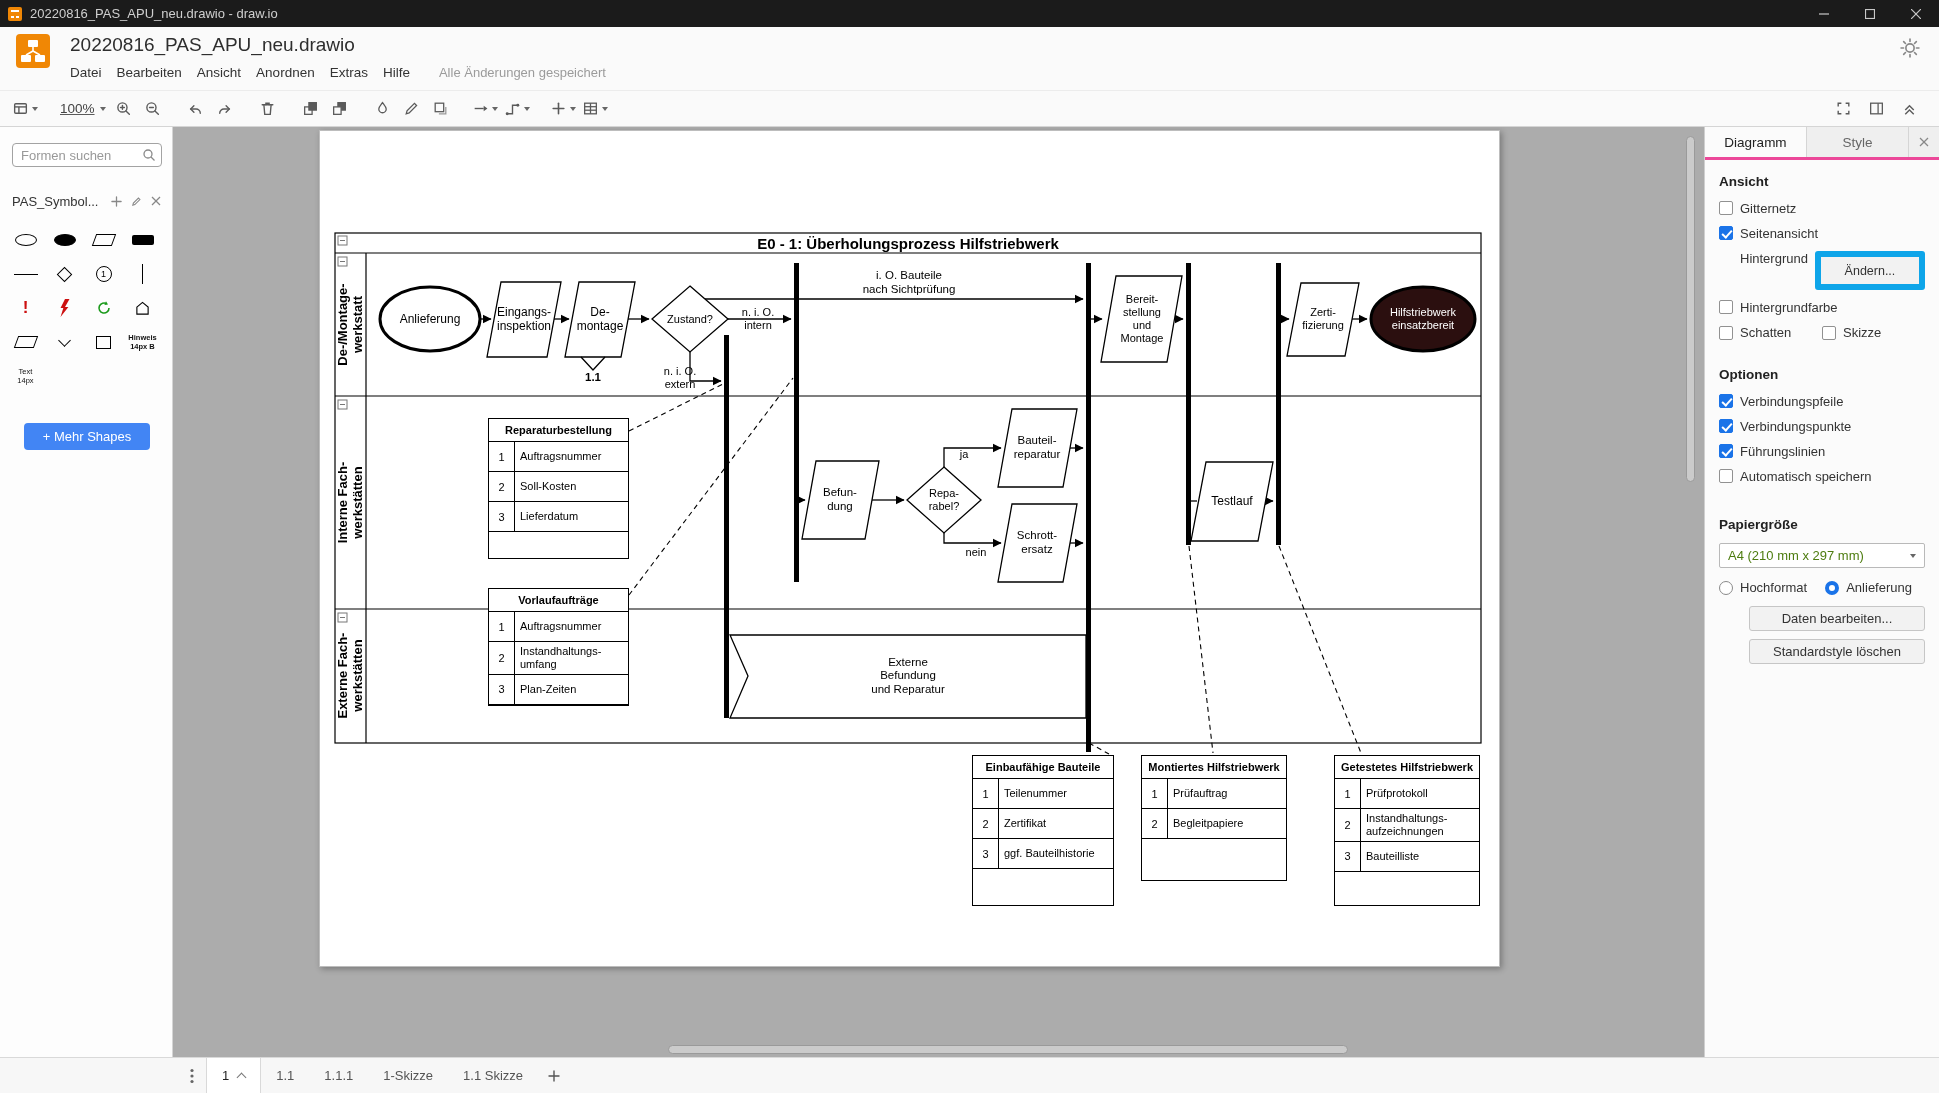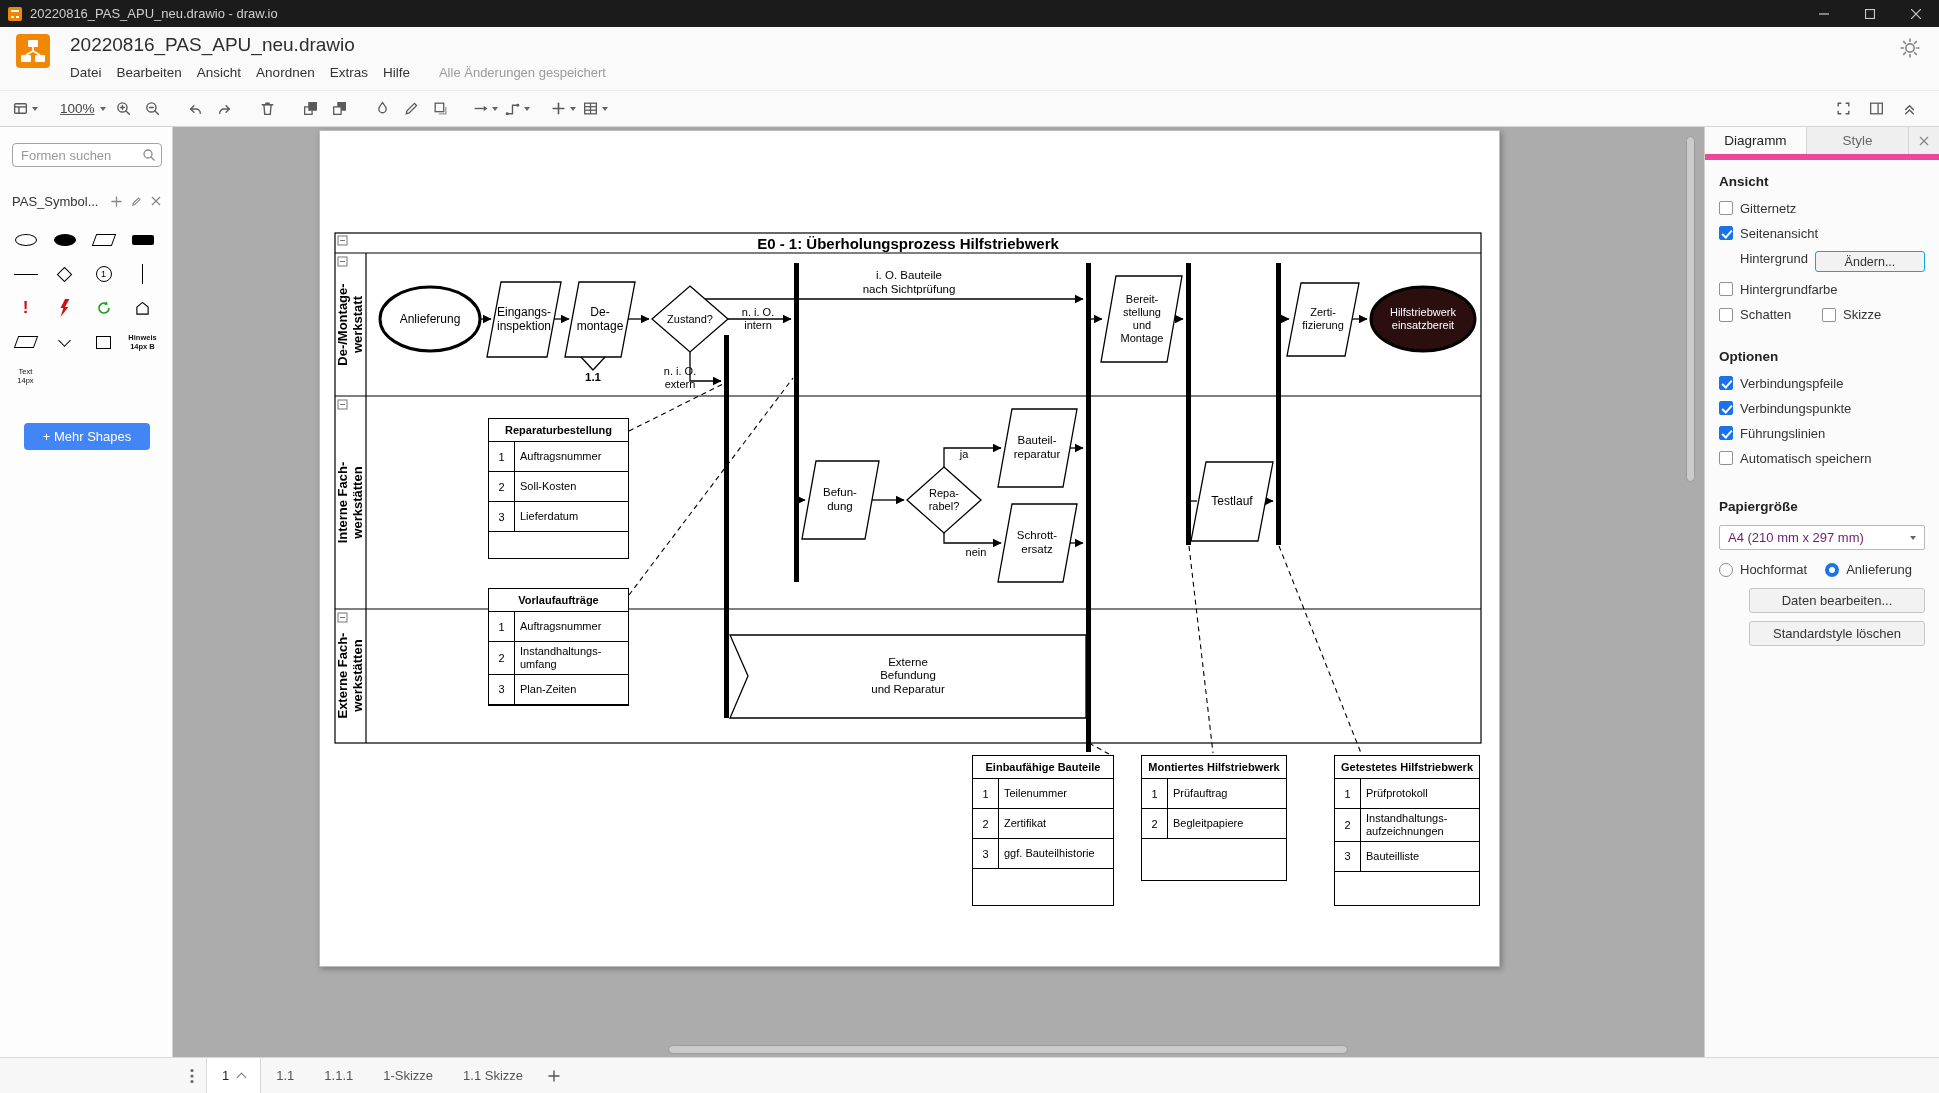--- a/index.html
+++ b/index.html
@@ -74,35 +74,35 @@
   .dtable .tt{font-weight:bold;text-align:center;padding:5px 2px;border-bottom:1px solid #000;flex:none;}
   .dtable .trw{display:flex;align-items:stretch;border-bottom:1px solid #000;min-height:30px;flex:none;}
   .dtable .tn{width:26px;flex:none;display:flex;align-items:center;justify-content:center;border-right:1px solid #000;}
   .dtable .tv{flex:1;display:flex;align-items:center;padding:3px 5px;white-space:pre-line;line-height:1.18;}
   .dtable .tfill{flex:1;}
   .hscroll{position:absolute;left:495px;top:918px;width:680px;height:9px;background:#cbcbcb;border:1px solid #9a9a9a;border-radius:5px;}
   .vscroll{position:absolute;left:1513px;top:9px;width:9px;height:346px;background:#cbcbcb;border:1px solid #9a9a9a;border-radius:5px;}
 
   
   .format{width:235px;background:#fbfbfb;border-left:1px solid #cfcfcf;flex:none;display:flex;flex-direction:column;}
-  .fp-tabs{height:33px;display:flex;background:#efefef;border-bottom:6px solid #ec4899;flex:none;}
+  .fp-tabs{height:33px;display:flex;background:#efefef;border-bottom:3px solid #ec4899;flex:none;}
   .fp-tab{flex:1;display:flex;align-items:center;justify-content:center;font-size:13.5px;color:#666;border-right:1px solid #d5d5d5;}
   .fp-tab.active{background:#fbfbfb;color:#222;}
   .fp-close{width:30px;display:flex;align-items:center;justify-content:center;color:#888;}
   .fp-h{font-weight:bold;font-size:13.5px;color:#222;padding:14px 14px 7px;}
   .fp-row{display:flex;gap:7px;padding:5px 14px;font-size:13px;color:#333;}
   .fp-row .grp{display:flex;align-items:center;gap:7px;min-width:96px;}
   .cb{width:14px;height:14px;border:1px solid #919191;border-radius:2px;background:#fff;position:relative;flex:none;}
   .cb.on{background:var(--accent_blue);border-color:var(--accent_blue);}
   .cb.on::after{content:"";position:absolute;left:4.2px;top:1.4px;width:4px;height:8px;border:solid #fff;border-width:0 2px 2px 0;transform:rotate(42deg);}
   .rad{width:14px;height:14px;border:1px solid #8a8a8a;border-radius:50%;background:#fff;flex:none;}
   .rad.on{border:4.5px solid var(--accent_blue);}
   .fp-indent{padding-left:35px;}
-  .mini-btn{margin-left:auto;width:112px;height:21px;background:#f2f2f2;border:1px solid #0ea5e9;border-radius:3px;font-size:12.5px;color:#333;display:flex;align-items:center;justify-content:center;}
-  .fp-select{margin:4px 14px 0;height:25px;border:1px solid #b9b9b9;border-radius:2px;background:#fff;display:flex;align-items:center;justify-content:space-between;padding:8px 8px;font-size:13px;color:#701a75;}
+  .mini-btn{margin-left:auto;width:112px;height:39px;background:#f2f2f2;border:6px solid #0ea5e9;border-radius:3px;font-size:12.5px;color:#333;display:flex;align-items:center;justify-content:center;}
+  .fp-select{margin:4px 14px 0;height:25px;border:1px solid #b9b9b9;border-radius:2px;background:#fff;display:flex;align-items:center;justify-content:space-between;padding:8px 8px;font-size:13px;color:#4d7c0f;}
   .fp-btn{margin:8px 14px 0 auto;width:176px;height:25px;background:#f2f2f2;border:1px solid #c6c6c6;border-radius:3px;font-size:13px;color:#333;display:flex;align-items:center;justify-content:center;}
 
   
   .tabbar{height:36px;background:#f7f7f7;border-top:1px solid #d9d9d9;display:flex;align-items:stretch;flex:none;font-size:13px;color:#555;}
   .tb-menu{margin-left:178px;width:28px;display:flex;align-items:center;justify-content:center;}
   .ptab{display:flex;align-items:center;padding:0 15px;}
   .ptab.active{background:#fff;border-left:1px solid #d9d9d9;border-right:1px solid #d9d9d9;color:#222;}
   .ptab-caret{width:7px;height:7px;border-left:1.6px solid #777;border-top:1.6px solid #777;transform:rotate(45deg);margin-left:9px;margin-top:3px;}
   .tb-add{width:32px;display:flex;align-items:center;justify-content:center;color:#555;}
 </style>

